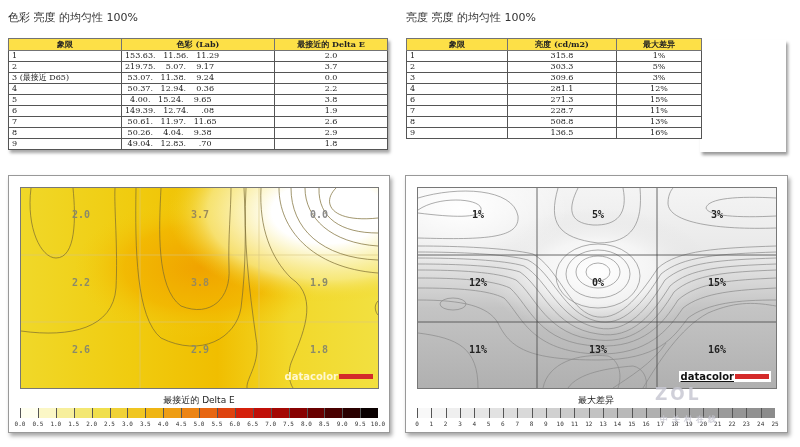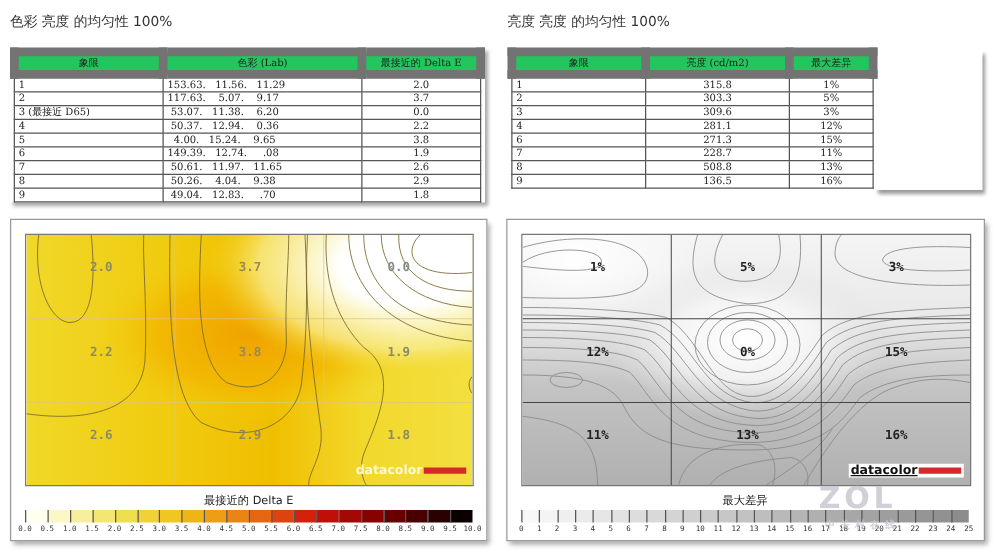--- a/index.html
+++ b/index.html
@@ -1,21 +1,21 @@
 <!DOCTYPE html>
 <html><head>
 <meta charset="utf-8">
 <style>
   html, body { margin:0; padding:0; }
   body { width:800px; height:447px; background:#fff; position:relative; overflow:hidden;
          font-family:"DejaVu Sans", sans-serif; color:#222; }
   .title { position:absolute; font-size:11px; color:#333; }
   .tbl { position:absolute; border-collapse:collapse; font-family:"DejaVu Serif", serif; font-size:8px;
          box-shadow:2px 3px 3px rgba(0,0,0,0.35); background:#fff; }
-  .tbl th { background:#22c55e; font-weight:normal; border:7px solid #737373; height:10px; padding:0 2px; }
+  .tbl th { background:#fde047; font-weight:bold; border:1px solid #737373; height:10px; padding:0 2px; }
   .tbl td { border-left:1px solid #555; border-right:1px solid #555; border-bottom:1px solid #555; height:10px; padding:0 3px; line-height:10px; white-space:pre; }
   .c { text-align:center; }
   .shadowbox { position:absolute; box-shadow:2px 3px 3px rgba(0,0,0,0.4); background:#fff; }
   .panel { position:absolute; border:1px solid #999; background:#fff; box-shadow:2px 3px 4px rgba(0,0,0,0.35); }
   .plot { position:absolute; overflow:hidden; border:1px solid #777; }
   .plot svg { position:absolute; left:0; top:0; }
   .cell-label { position:absolute; font-family:"DejaVu Sans Mono", monospace; font-size:10px; font-weight:bold; transform:translate(-50%,-50%); }
   .logo { position:absolute; font-family:"DejaVu Sans", sans-serif; font-weight:bold; font-size:10px; display:flex; align-items:center; }
   .logo .bar { display:inline-block; width:34px; height:5px; margin-left:1px; }
   .scale-title { position:absolute; font-size:9px; text-align:center; transform:translateX(-50%); white-space:nowrap; }
@@ -39,26 +39,26 @@
     </tr>
   </thead>
   <tbody id="left-tbody">
       <tr>
         <td>1</td>
         <td>153.63.   11.56.   11.29</td>
         <td class="c">2.0</td>
       </tr>
       <tr>
         <td>2</td>
-        <td>117.63.    5.07.    9.17</td>
+        <td>219.75.    5.07.    9.17</td>
         <td class="c">3.7</td>
       </tr>
       <tr>
         <td>3 (最接近 D65)</td>
-        <td> 53.07.   11.38.    6.20</td>
+        <td> 53.07.   11.38.    9.24</td>
         <td class="c">0.0</td>
       </tr>
       <tr>
         <td>4</td>
         <td> 50.37.   12.94.    0.36</td>
         <td class="c">2.2</td>
       </tr>
       <tr>
         <td>5</td>
         <td>  4.00.   15.24.    9.65</td>
@@ -382,14 +382,14 @@
       <span style="left: 76%;">19</span>
       <span style="left: 80%;">20</span>
       <span style="left: 84%;">21</span>
       <span style="left: 88%;">22</span>
       <span style="left: 92%;">23</span>
       <span style="left: 96%;">24</span>
       <span style="left: 100%;">25</span>
     </div>
 </div>
 
-<div class="watermark" style="left:655px;top:384px;font-size:24px;letter-spacing:3px;">ZOL</div>
+<div class="watermark" style="left:655px;top:384px;font-size:17px;letter-spacing:3px;">ZOL</div>
 <div class="watermark" style="left:660px;top:414px;font-size:8px;letter-spacing:4px;">中关村在线</div>
 
 </body></html>

